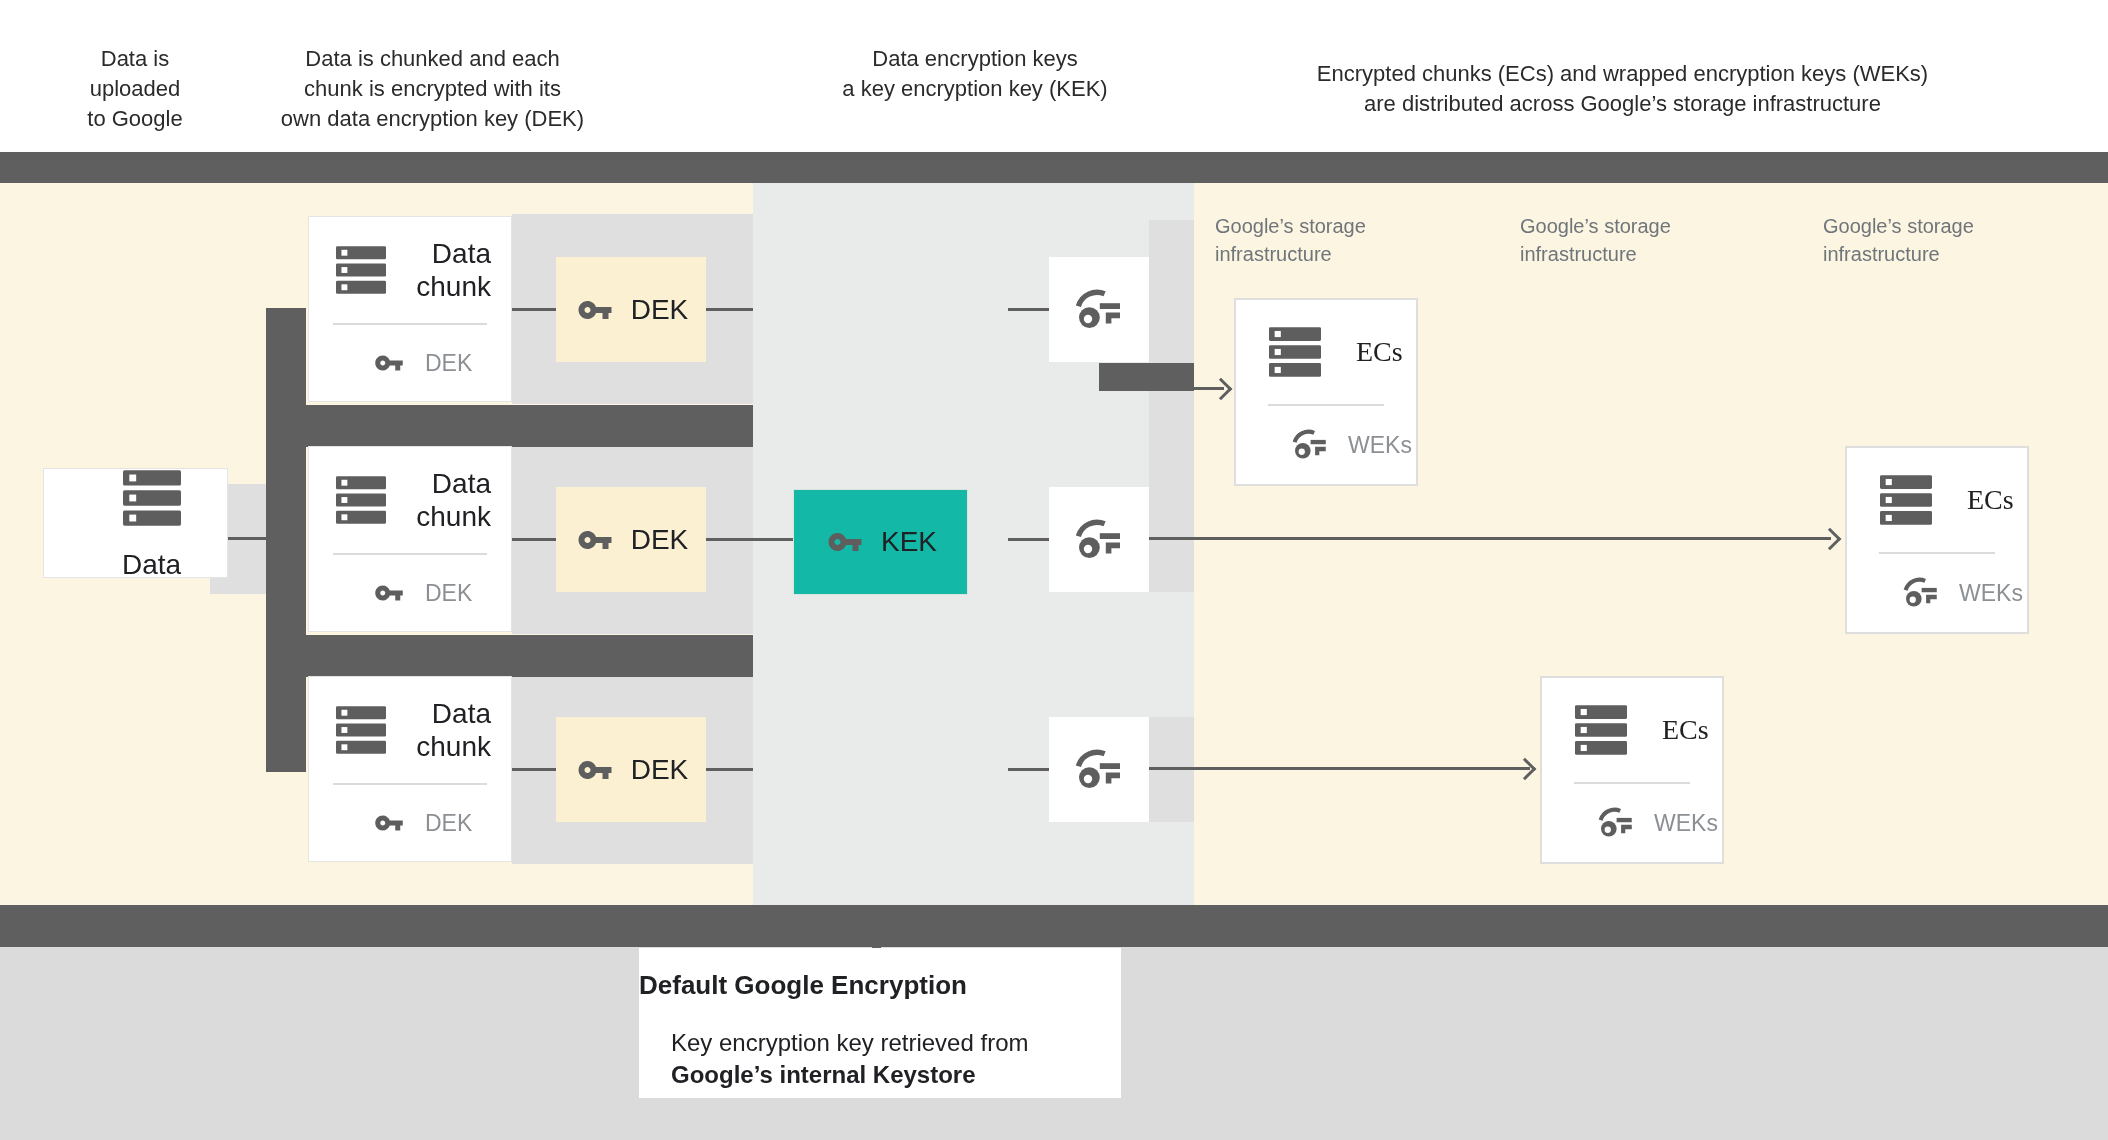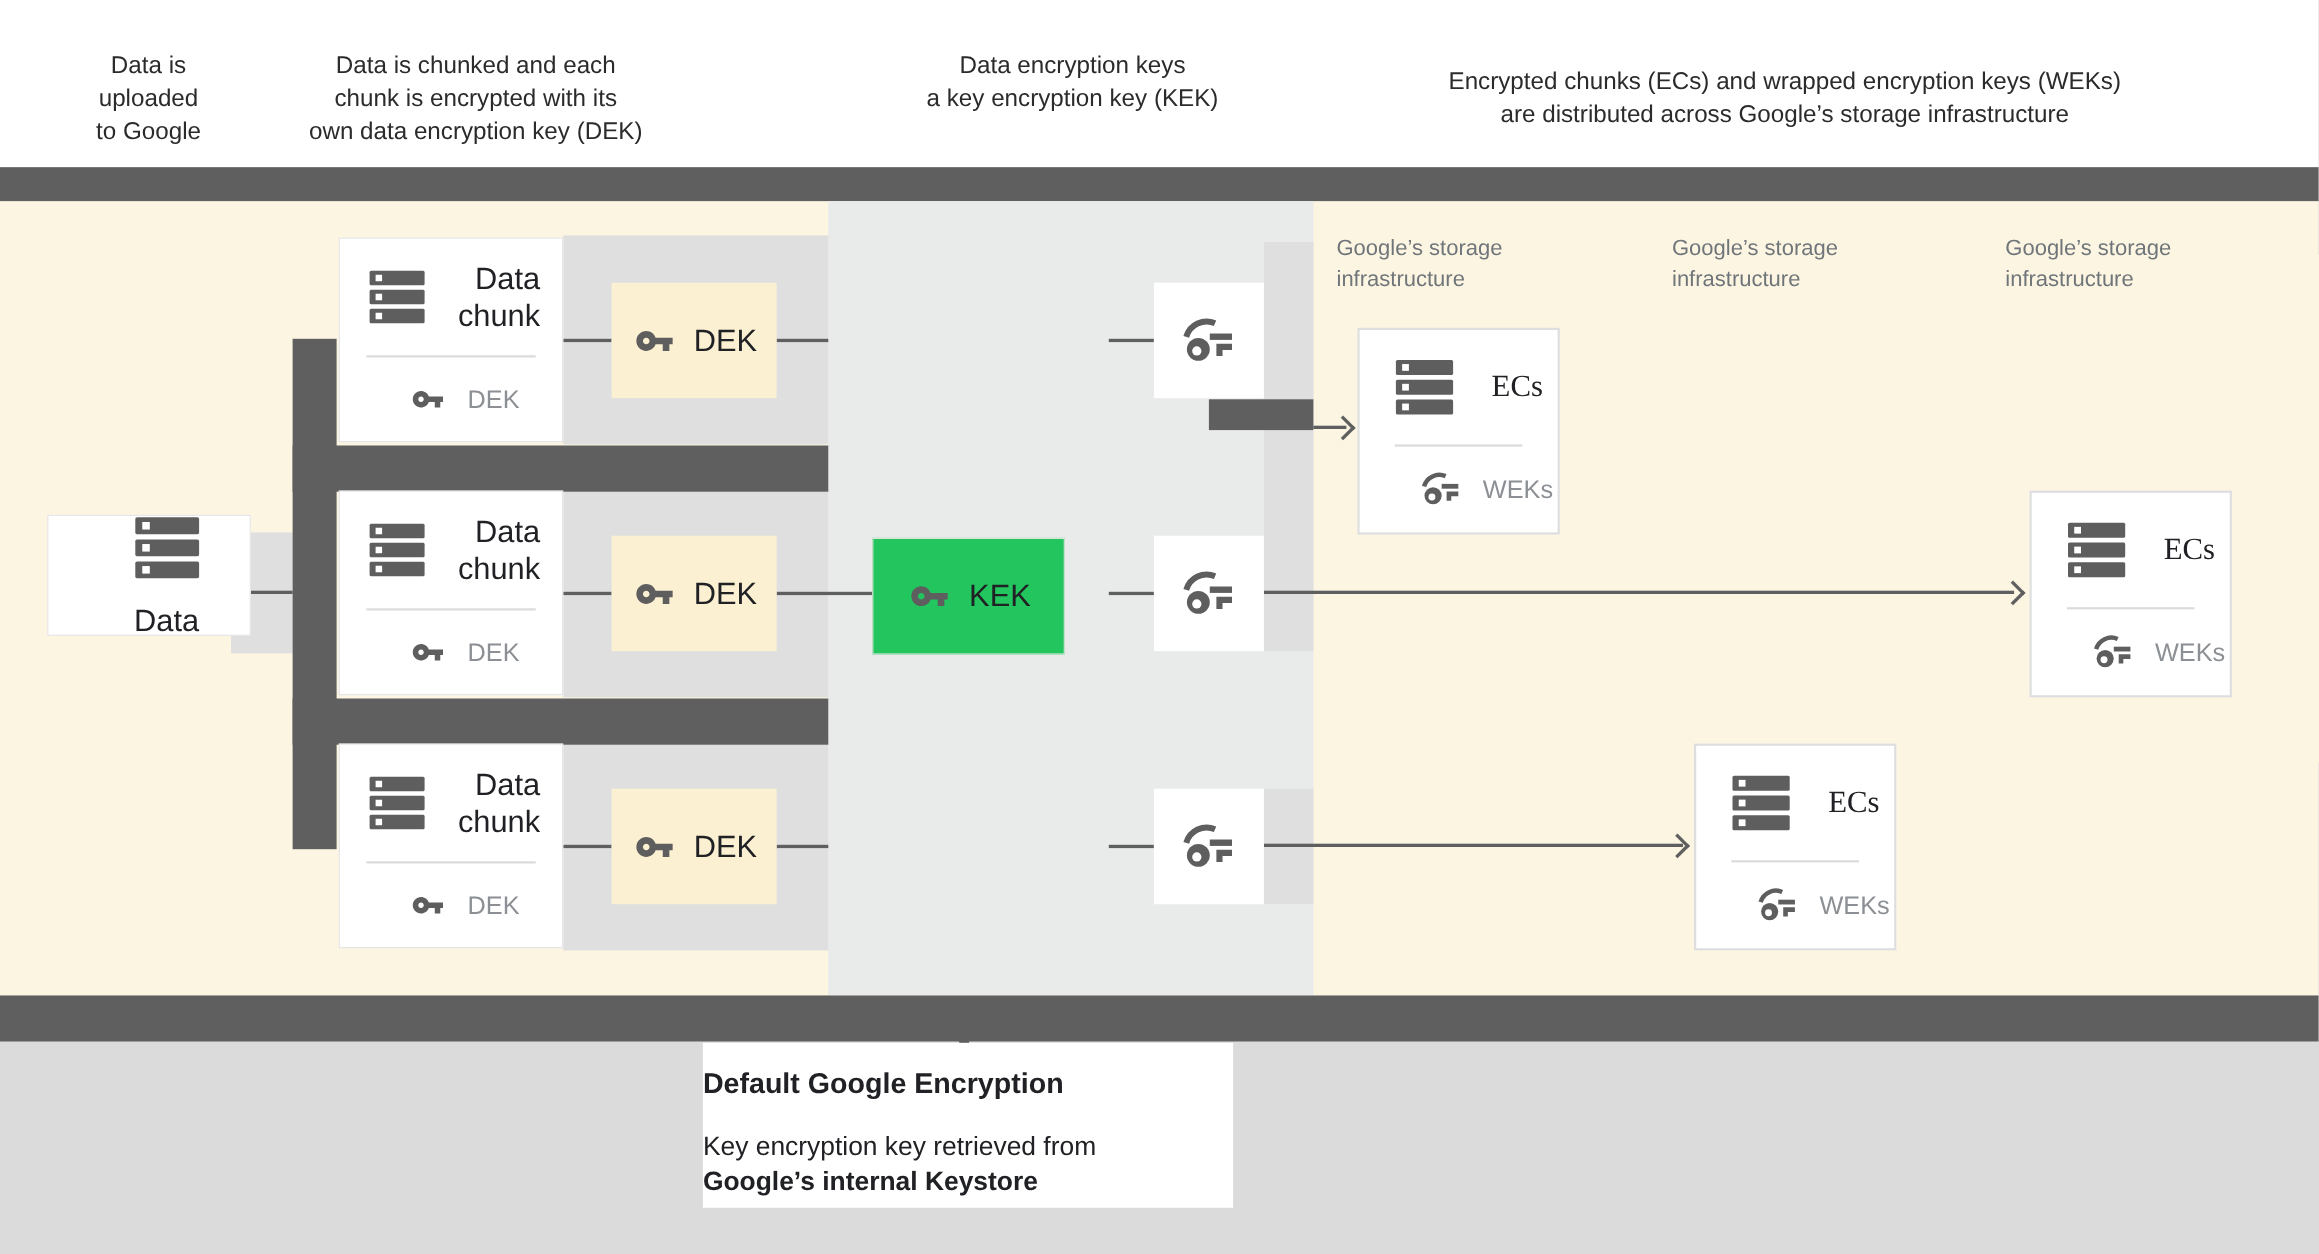--- a/index.html
+++ b/index.html
@@ -25,35 +25,35 @@
   .databox{display:flex;align-items:center;gap:22px;padding-left:32px;}
   .boxlabel{font-size:28px;color:#202124;}
   .graylabel{font-size:23px;color:#8C9094;}
   .chunkbox{display:flex;flex-direction:column;padding:0 20px;box-sizing:border-box;}
   .chunk-top{height:106px;display:flex;align-items:center;gap:18px;padding-left:4px;}
   .chunk-title{font-size:28px;line-height:33px;color:#202124;width:110px;text-align:right;}
   .divider{height:2px;background:#DBDBDB;margin:0 4px;}
   .chunk-bottom{flex:1;display:flex;align-items:center;gap:16px;padding-left:40px;}
   .dekbox{position:absolute;background:#FCF0D2;display:flex;align-items:center;
           justify-content:center;gap:15px;}
-  .kekbox{position:absolute;background:#22c55e;border:1px solid #DCE5DC;box-sizing:border-box;
+  .kekbox{position:absolute;background:#14b8a6;border:1px solid #DCE5DC;box-sizing:border-box;
           display:flex;align-items:center;justify-content:center;gap:15px;}
   .keybox{position:absolute;background:#fff;display:flex;align-items:center;justify-content:center;}
   .ecsbox{border:2px solid #DEDEDE;display:flex;flex-direction:column;padding:0 18px;box-sizing:border-box;}
   .ecs-top{height:104px;display:flex;align-items:center;gap:32px;padding-left:12px;font-family:Liberation Serif, serif;}
   .ecs-bottom{flex:1;display:flex;align-items:center;gap:18px;padding-left:36px;}
   .storelabel{position:absolute;width:290px;font-size:20px;line-height:28px;color:#70757A;}
   
   .bottombar{position:absolute;left:0;top:905px;width:2108px;height:42px;background:#5F5F5F;}
   .stub{position:absolute;left:872px;top:944px;width:9px;height:6px;background:#5F5F5F;}
   .footer{position:absolute;left:0;top:947px;width:2108px;height:193px;background:#DBDBDB;}
   .captionbox{position:absolute;left:639px;top:948px;width:482px;height:150px;background:#fff;
               text-align:left;}
   .cap-title{margin-top:22px;font-size:26px;font-weight:bold;color:#202124;}
-  .cap-body{margin-top:26px;font-size:24px;line-height:32px;color:#202124;}
+  .cap-body{margin-top:26px;font-size:24px;line-height:32px;color:#202124;padding-left:32px;}
   .bold{font-weight:bold;}
   .icon{color:#5E5E5E;flex:none;}
   svg{display:block;}
 </style>
 </head>
 <body>
 
 <svg width="0" height="0" style="position:absolute">
   <defs>
     <symbol id="icon-server" viewBox="0 0 24 22">

